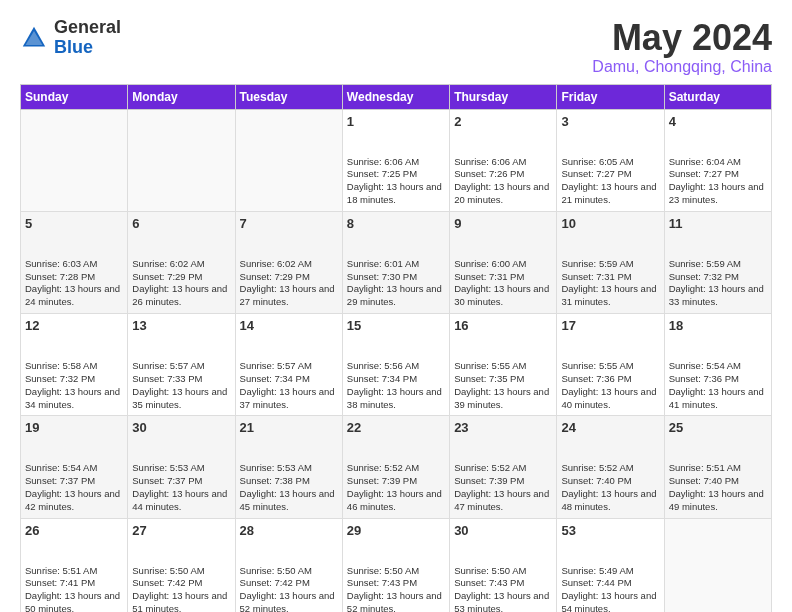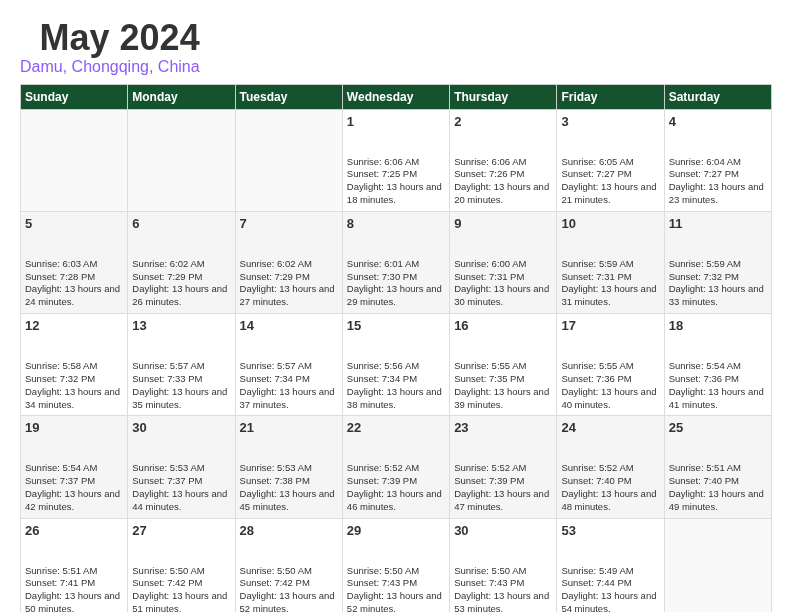--- a/index.html
+++ b/index.html
@@ -58,21 +58,21 @@
     .location-title {
       font-size: 16px;
       color: #8b5cf6;
     }
     table {
       width: 100%;
       border-collapse: collapse;
       table-layout: fixed;
     }
     thead tr th {
-      background-color: #14532d;
+      background-color: #6d28d9;
       color: #fff;
       font-size: 12px;
       font-weight: bold;
       padding: 5px 4px;
       text-align: left;
       border: 1px solid #ccc;
     }
     tbody tr td {
       vertical-align: top;
       font-size: 10px;
@@ -100,20 +100,30 @@
     }
     .empty-cell {
       background: #f9f9f9 !important;
     }
   </style>
 </head>
 <body>
 
 <div class="page">
   <div class="header">
+    <div class="logo">
+      <svg class="logo-icon" viewBox="0 0 40 40">
+        <polygon points="20,4 36,32 4,32" fill="#1565c0"></polygon>
+        <polygon points="20,10 32,30 8,30" fill="white" opacity="0.3"></polygon>
+      </svg>
+      <div class="logo-text">
+        <span class="logo-general">General</span>
+        <span class="logo-blue">Blue</span>
+      </div>
+    </div>
     <div class="title-block">
       <div class="month-title">May 2024</div>
       <div class="location-title">Damu, Chongqing, China</div>
     </div>
   </div>
 
   <table>
     <thead>
       <tr>
         <th>Sunday</th>

